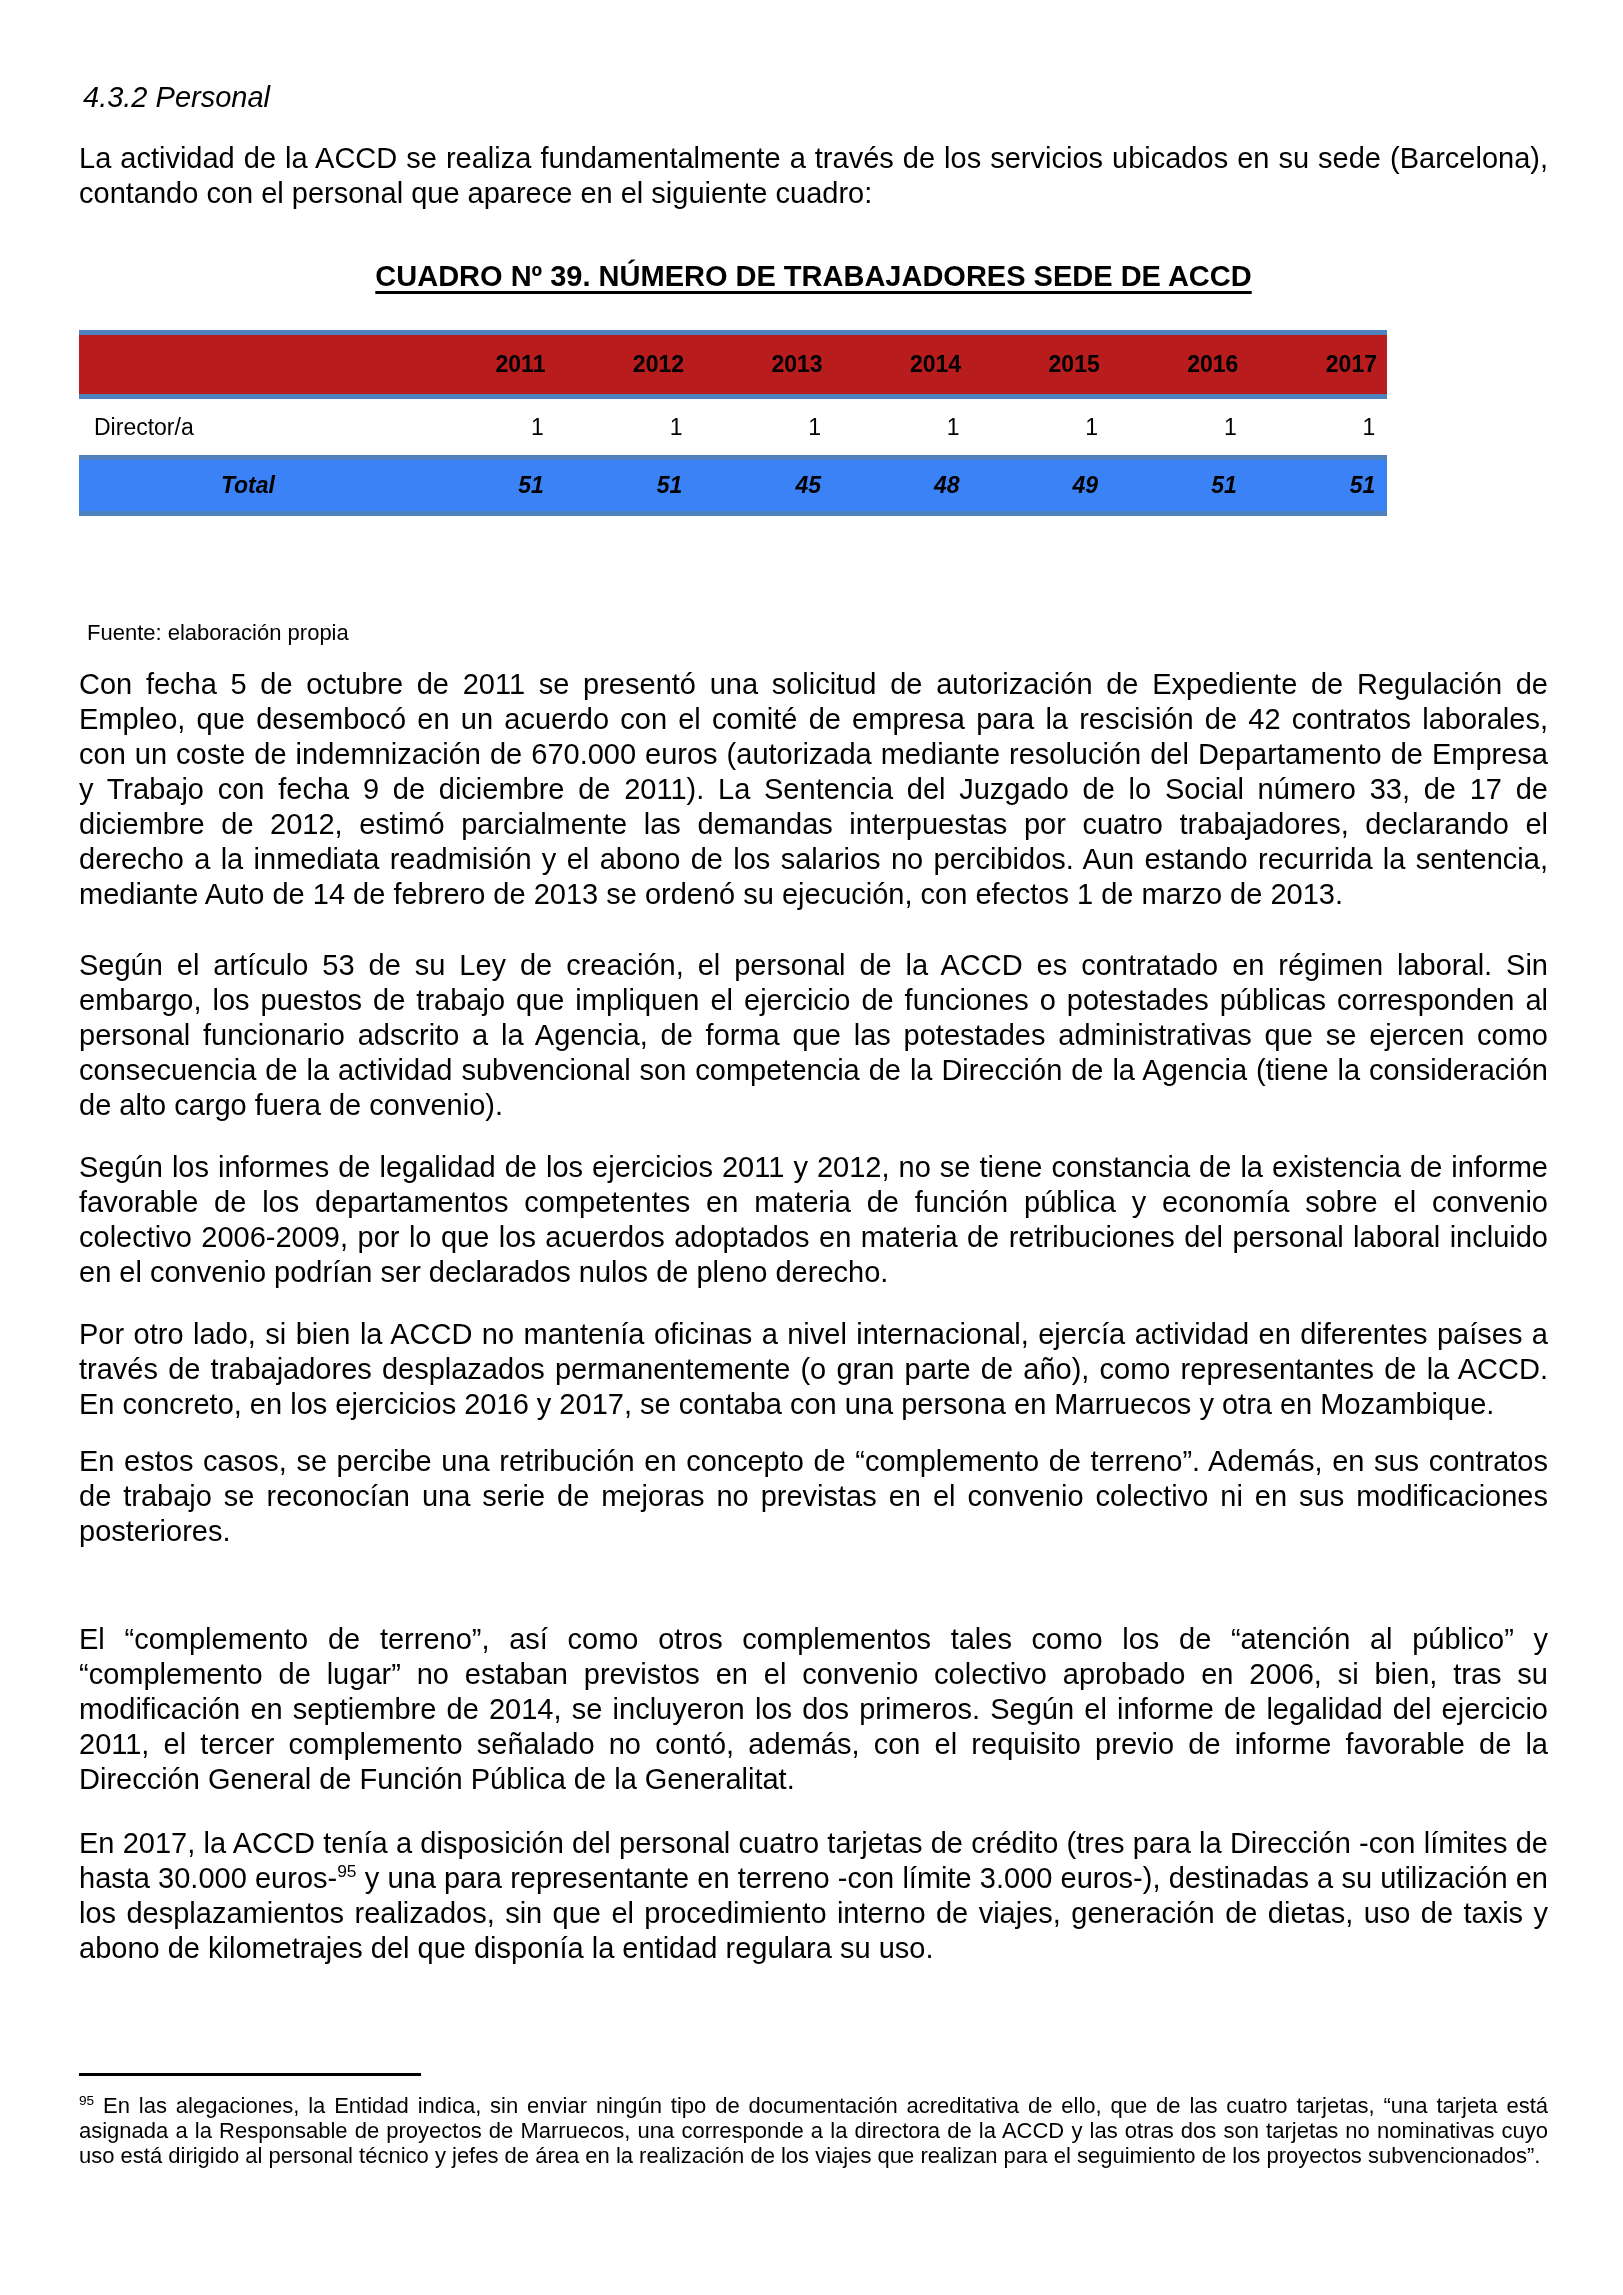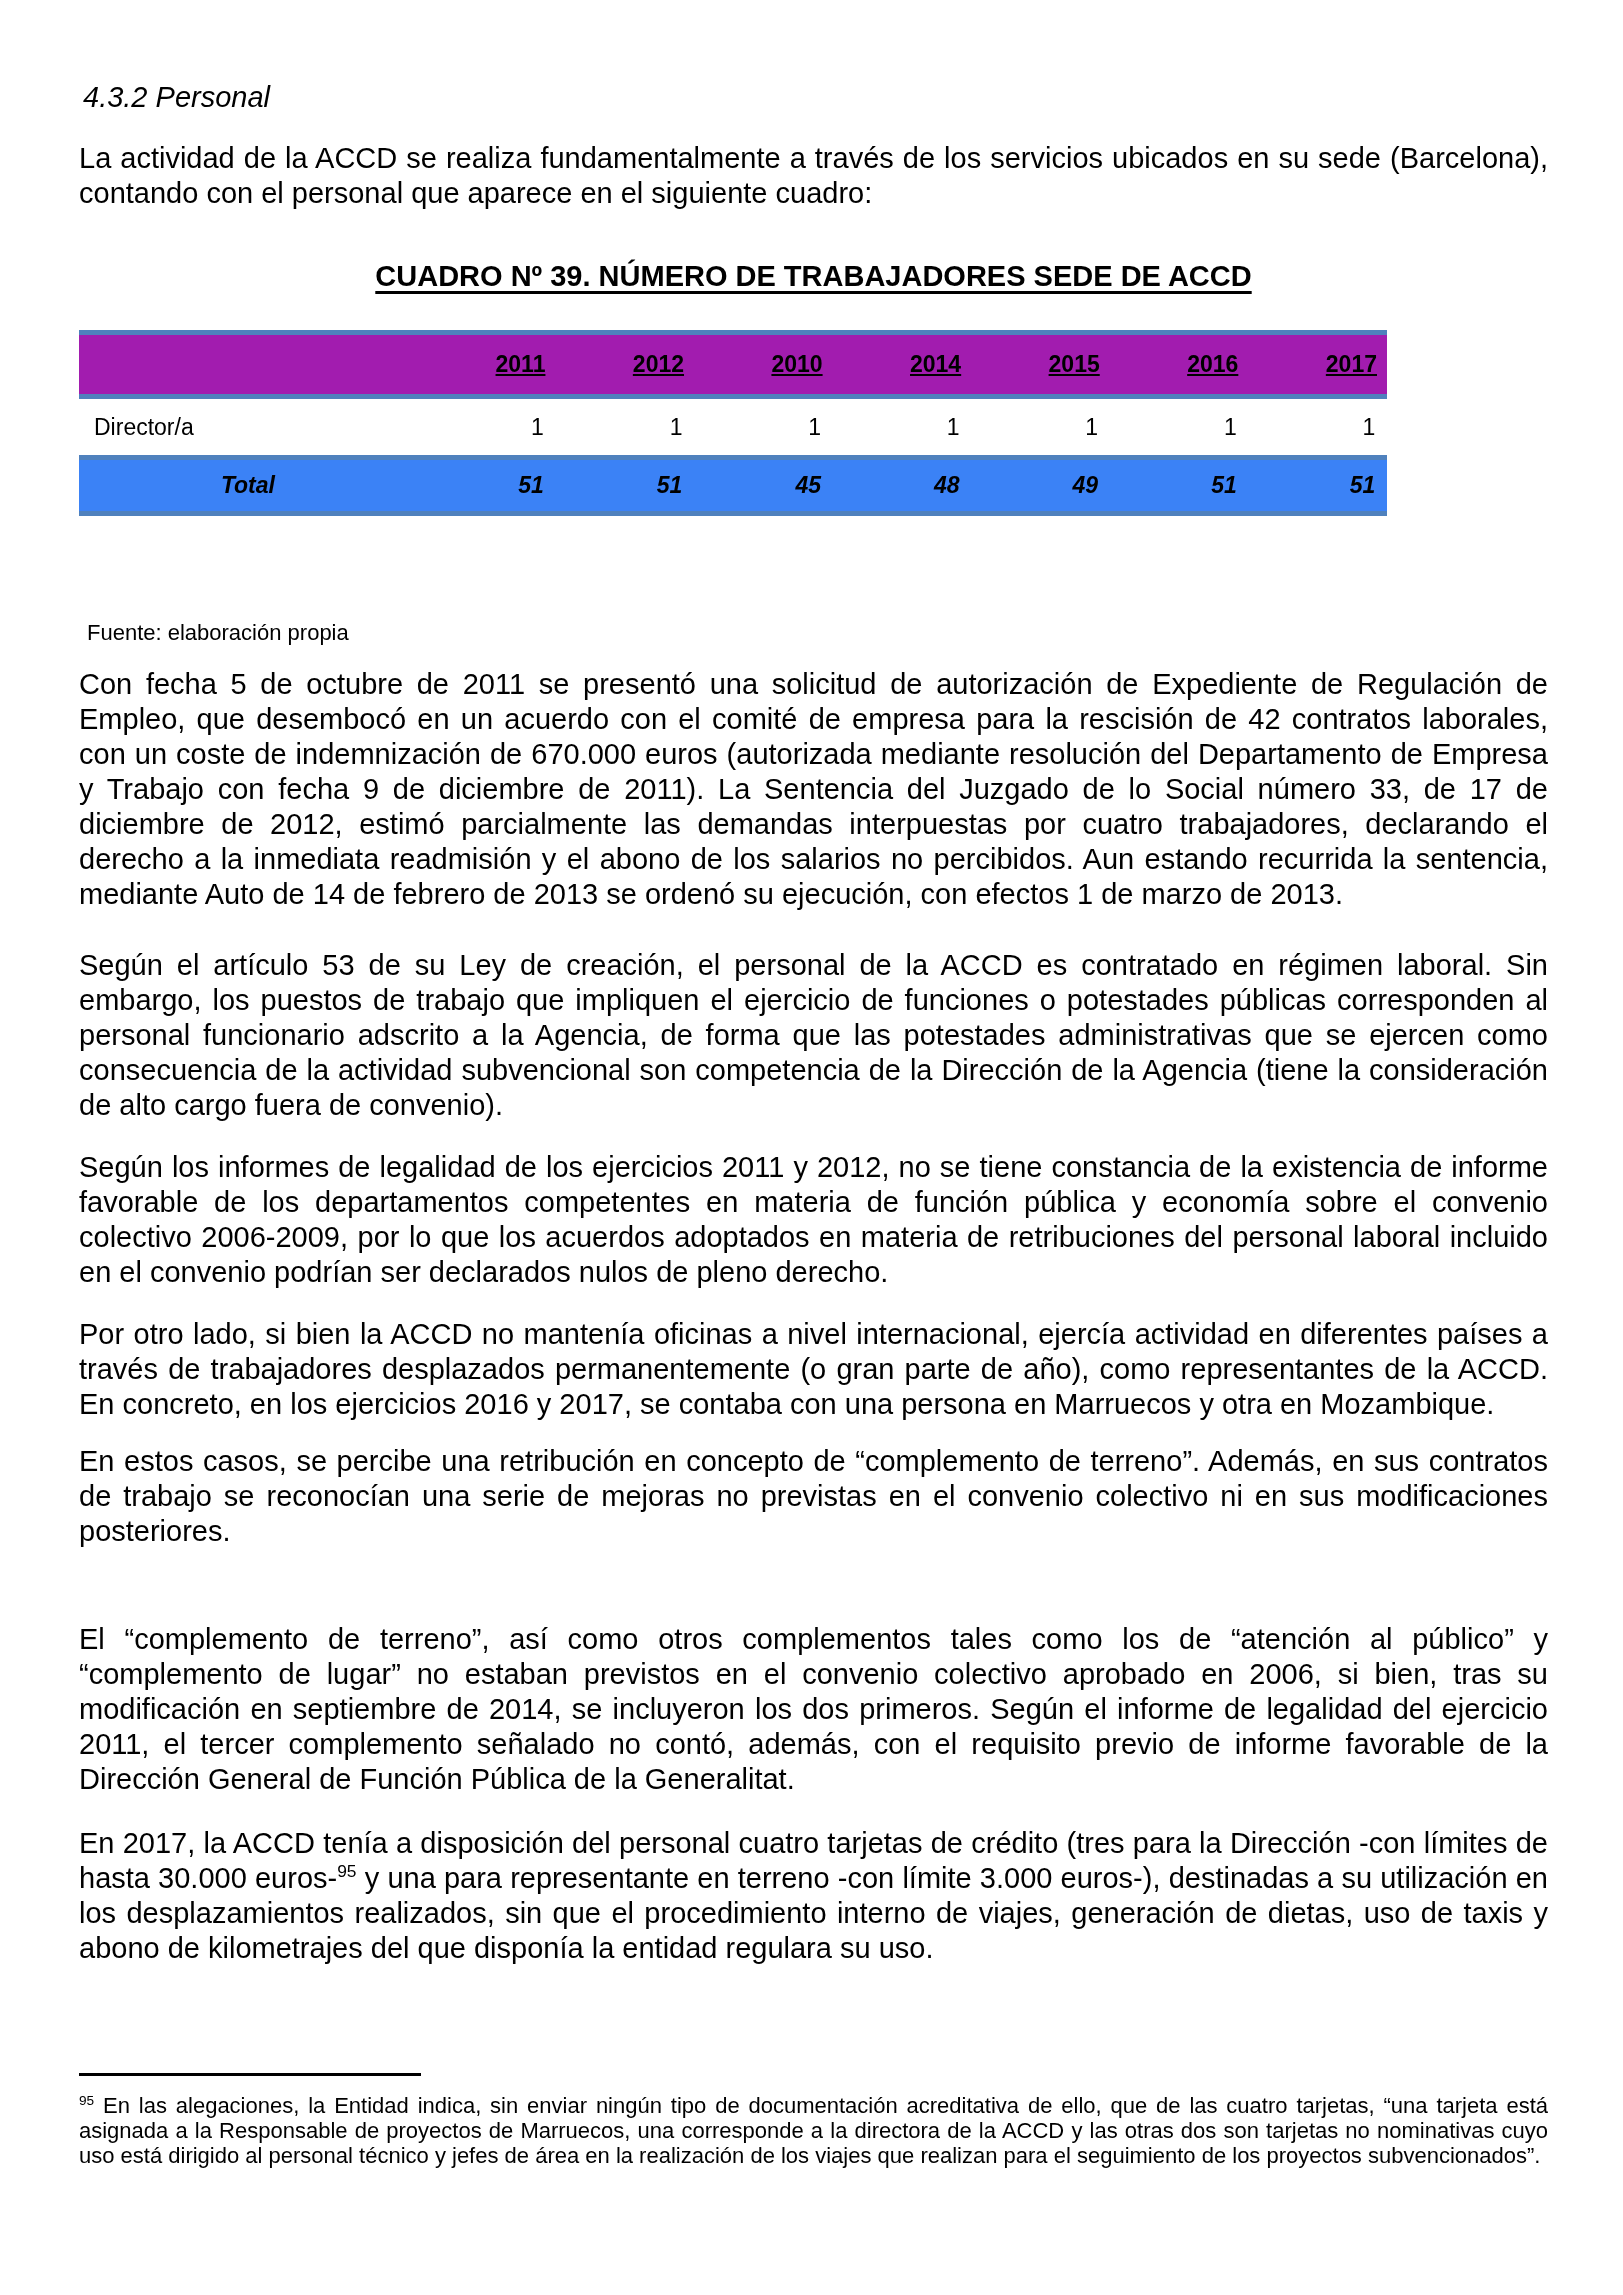--- a/index.html
+++ b/index.html
@@ -4,21 +4,21 @@
 <style>
   html, body { margin: 0; padding: 0; background: #ffffff; }
   body { width: 1623px; height: 2295px; position: relative; overflow: hidden;
          font-family: "Liberation Sans", sans-serif; color: #000000; }
   .page { position: absolute; left: 79px; top: 0; width: 1469px; }
   .section-heading { position: absolute; top: 77px; left: 0; font-size: 29px; font-style: italic; margin: 4px; font-weight: normal; white-space: nowrap; }
   .para { position: absolute; left: 0; width: 1469px; font-size: 29px; line-height: 35px; text-align: justify; margin: 0; }
   .table-title { position: absolute; top: 260px; left: 0; width: 1469px; text-align: center; font-size: 29px; font-weight: bold; text-decoration: underline; text-decoration-thickness: 3.3px; text-underline-offset: 5px; margin: 0; }
   table.staff { position: absolute; top: 330px; left: 79px; width: 1308px; border-collapse: collapse; font-size: 23px; }
   table.staff td, table.staff th { padding: 0 0; white-space: nowrap; }
-  table.staff thead tr { background: #a21caf; height: 64px; text-decoration: underline; }
+  table.staff thead tr { background: #b91c1c; height: 64px; }
   table.staff thead th { border-top: 5px solid #4F81BD; border-bottom: 5px solid #4F81BD; font-weight: bold; text-align: right; padding-right: 10px; }
   table.staff tbody tr.row { height: 61px; }
   table.staff tbody td { text-align: right; padding-right: 11.6px; }
   table.staff tbody td.label { text-align: left; padding-left: 15px; padding-right: 0; }
   table.staff tfoot tr { background: #3b82f6; height: 56px; font-style: italic; }
   table.staff tfoot td { border-top: 5px solid #4F81BD; border-bottom: 5.8px solid #4F81BD; font-weight: bold; text-align: right; padding-right: 11.6px; }
   table.staff tfoot td.label { text-align: center; padding-right: 0; }
   table.staff col.c0 { width: 334px; }
   table.staff col.cy { width: 137px; }
   .source { position: absolute; top: 612px; left: 0; font-size: 22px; margin: 8px; }
@@ -61,21 +61,21 @@
       <col class="cy">
       <col class="cy">
       <col class="cy">
       <col class="cy">
   </colgroup>
   <thead>
     <tr>
       <th></th>
       <th>2011</th>
       <th>2012</th>
-      <th>2010</th>
+      <th>2013</th>
       <th>2014</th>
       <th>2015</th>
       <th>2016</th>
       <th>2017</th>
     </tr>
   </thead>
   <tbody>
     <tr class="row">
       <td class="label">Director/a</td>
       <td>1</td>

